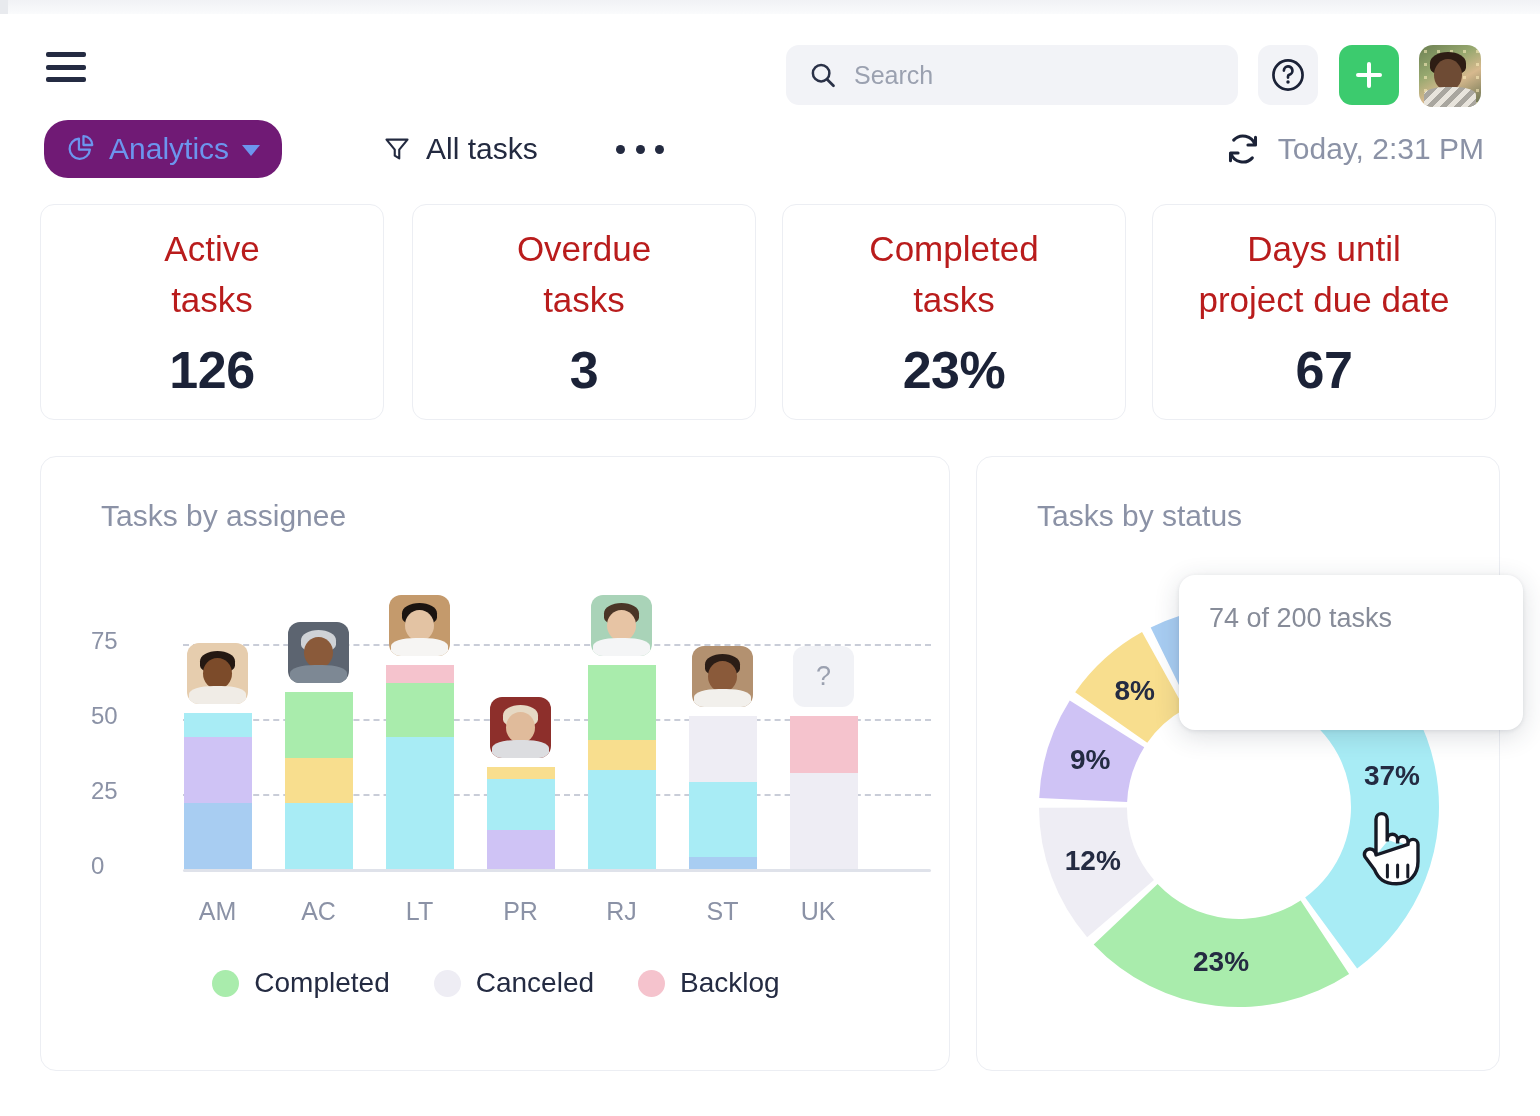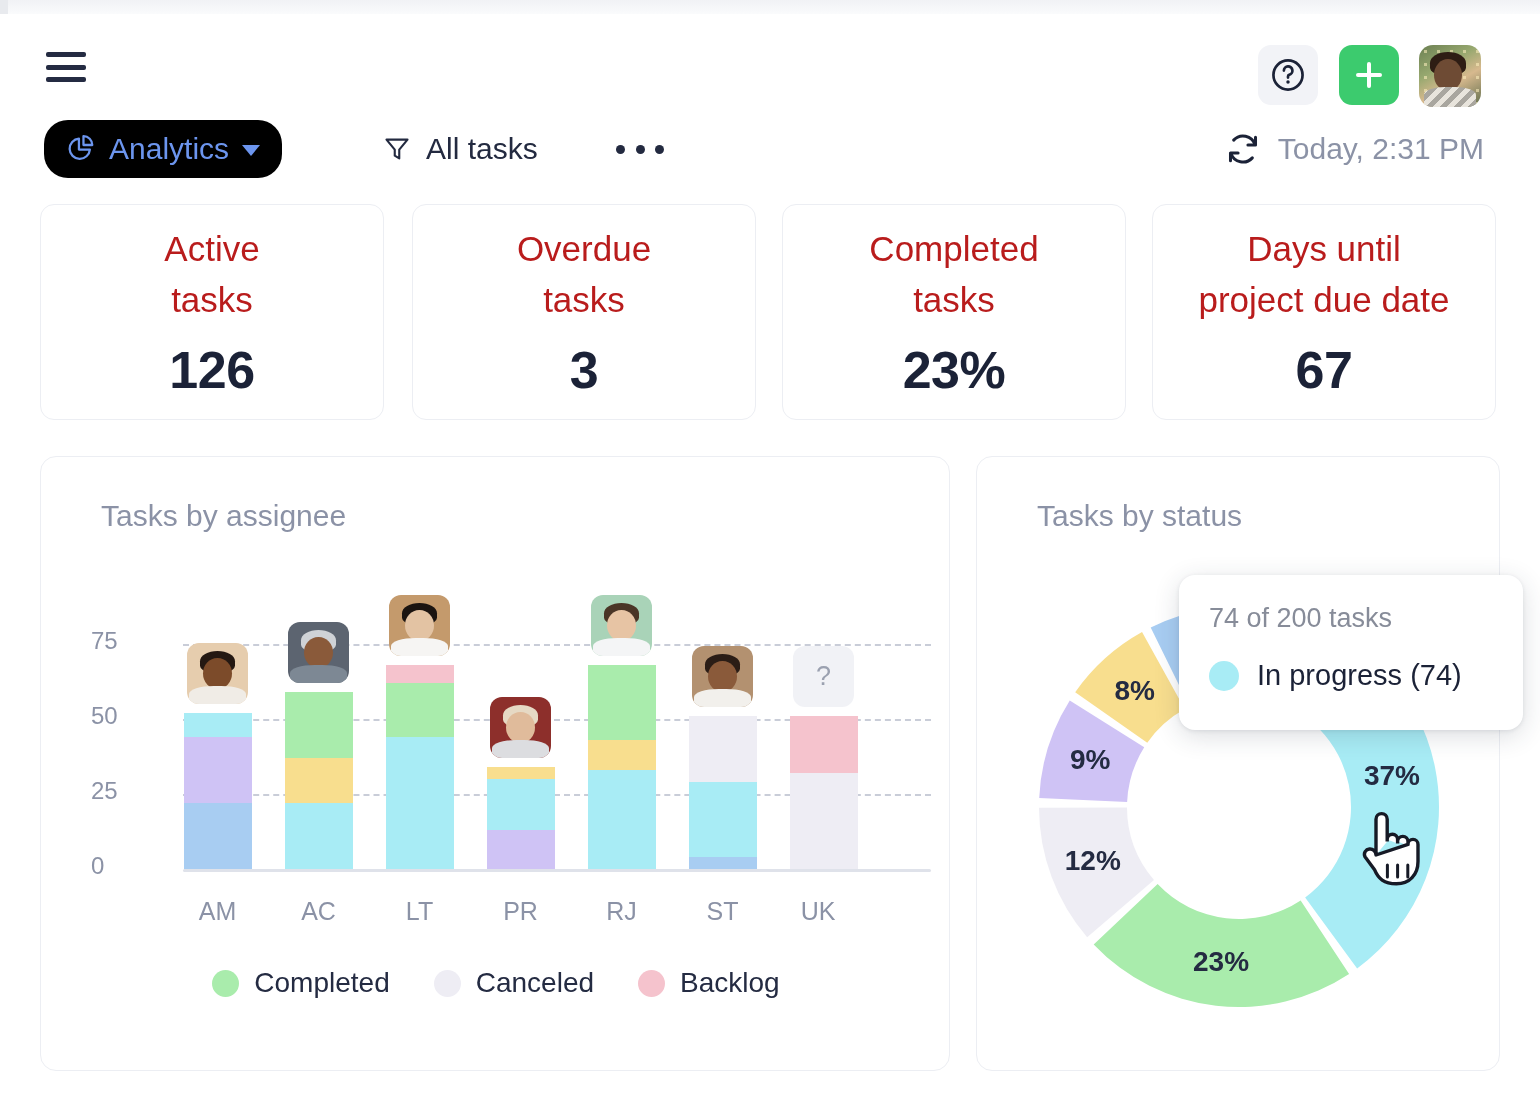--- a/index.html
+++ b/index.html
@@ -80,21 +80,21 @@
              background: repeating-linear-gradient(135deg,#e8e4dc 0 5px,#a9a69f 5px 10px); }
   .av-dots { position:absolute; inset:0;
              background-image: radial-gradient(circle, rgba(255,240,190,.55) 1.5px, transparent 2px);
              background-size: 13px 13px; }
 
   
   .toolbar { position: absolute; left: 0; top: 112px; width: 1540px; height: 74px; }
   .pill-analytics {
     position: absolute; left: 44px; top: 8px;
     height: 58px; padding: 0 22px 0 20px;
-    background: #000000; border-radius: 24px;
+    background: #701a75; border-radius: 24px;
     display: flex; align-items: center; gap: 13px;
     cursor: pointer;
   }
   .pill-analytics .lbl { font-size: 30px; color: #6c95ee; }
   .chev {
     width: 0; height: 0;
     border-left: 9px solid transparent; border-right: 9px solid transparent;
     border-top: 11px solid #6c95ee; margin-top: 3px;
   }
   .filter-btn {
@@ -227,20 +227,27 @@
 
   <div class="header">
 
     <div class="hamburger">
       <span></span>
         <span></span>
         <span></span>
     </div>
 
 
+    <div class="searchbox">
+      <svg width="30" height="30" viewBox="0 0 24 24" fill="none">
+        <circle cx="10.5" cy="10.5" r="6.6" stroke="#2a3147" stroke-width="2"></circle>
+        <line x1="15.4" y1="15.6" x2="20.4" y2="20.6" stroke="#2a3147" stroke-width="2.2" stroke-linecap="round"></line>
+      </svg>
+      <span class="search-placeholder">Search</span>
+    </div>
 
     <div class="icon-btn-help">
       <svg width="38" height="38" viewBox="0 0 24 24" fill="none">
         <circle cx="12" cy="12" r="9.2" stroke="#1b2237" stroke-width="1.7"></circle>
         <path d="M9.4 9.2a2.7 2.7 0 1 1 3.3 2.7c-.5.15-.7.5-.7 1v.7" stroke="#1b2237" stroke-width="1.7" stroke-linecap="round" fill="none"></path>
         <circle cx="12" cy="16.4" r="1.1" fill="#1b2237"></circle>
       </svg>
     </div>
 
     <div class="icon-btn-add">
@@ -438,24 +445,20 @@
         <div class="slice-label" style="left: 392.922px; top: 209.165px;">37%</div>
         <div class="slice-label" style="left: 222.07px; top: 394.966px;">23%</div>
         <div class="slice-label" style="left: 93.784px; top: 294.377px;">12%</div>
         <div class="slice-label" style="left: 91.1385px; top: 193.35px;">9%</div>
         <div class="slice-label" style="left: 135.616px; top: 124.069px;">8%</div>
       </div>
   </div>
 
   <div class="tooltip">
     <div class="tt-head">74 of 200 tasks</div>
-    <div class="tt-row">
-      <span class="tt-dot" id="tt-dot" style="background: rgb(168, 236, 245);"></span>
-      <span class="tt-label">In progress (74)</span>
-    </div>
   </div>
 
   <svg class="cursor-hand" width="68" height="84" viewBox="0 0 34 42">
     <path d="M11.5 23.5V5.6a2.8 2.8 0 0 1 5.6 0v11.2m0-1.1a2.6 2.6 0 0 1 5.2 0v2.1m0-1a2.6 2.6 0 0 1 5.2 0v2m0-.6a2.5 2.5 0 0 1 5 0v8.5c0 6.6-4.3 11.2-10.8 11.2-6.2 0-9.1-2.6-11-7.2L6 24.4c-.9-2 .4-3.7 2.2-3.9 1.6-.2 3.3 1 3.3 3z" fill="#ffffff" stroke="#161a26" stroke-width="1.7" stroke-linejoin="round"></path>
     <path d="M17.2 28.5v6M22.3 28.5v6M27.4 28.5v6" stroke="#161a26" stroke-width="1.5" stroke-linecap="round"></path>
   </svg>
 
 </div>
 
 </body></html>

